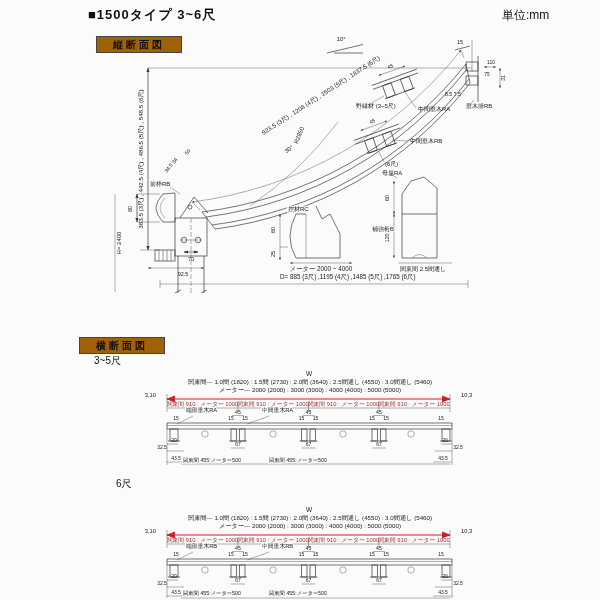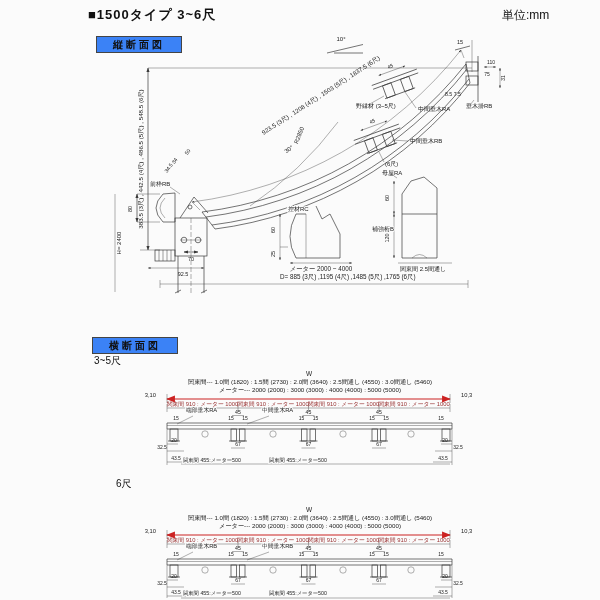--- a/index.html
+++ b/index.html
@@ -3,24 +3,24 @@
 <meta charset="utf-8">
 <style>
   html,body{margin:0;padding:0}
   body{
     width:600px;height:600px;position:relative;overflow:hidden;
     background:#fbfbfb;color:#111;
     font-family:"Liberation Sans", sans-serif;
   }
   .hdr-title{position:absolute;left:88px;top:6px;font-size:13px;font-weight:bold;letter-spacing:1px}
   .unit{position:absolute;left:502px;top:7px;font-size:12px}
-  .secbox{position:absolute;border:1.5px solid #444;background:#3b82f6;font-size:10px;font-weight:bold;
+  .secbox{position:absolute;border:1.5px solid #444;background:#a16207;font-size:10px;font-weight:bold;
           padding:1px 16px;letter-spacing:3px;line-height:13px}
   #vs-box{left:96px;top:36px}
-  #cs-box{left:92px;top:337px}
+  #cs-box{left:79px;top:337px}
   .sublabel{position:absolute;font-size:10px;font-weight:normal}
   #sub-35{left:94px;top:354px}
   #sub-6{left:116px;top:477px}
   svg{position:absolute;left:0;top:0}
   .ln{stroke:#3a3a3a;stroke-width:0.7;fill:none}
   .thin{stroke-width:0.4}
   .red{stroke:#cc2222;stroke-width:1.1;fill:none}
   .tx{fill:#1d1d1d;font-size:6px;stroke:none}
   .tx text{fill:#1d1d1d}
   .bayt{fill:#993333 !important}

